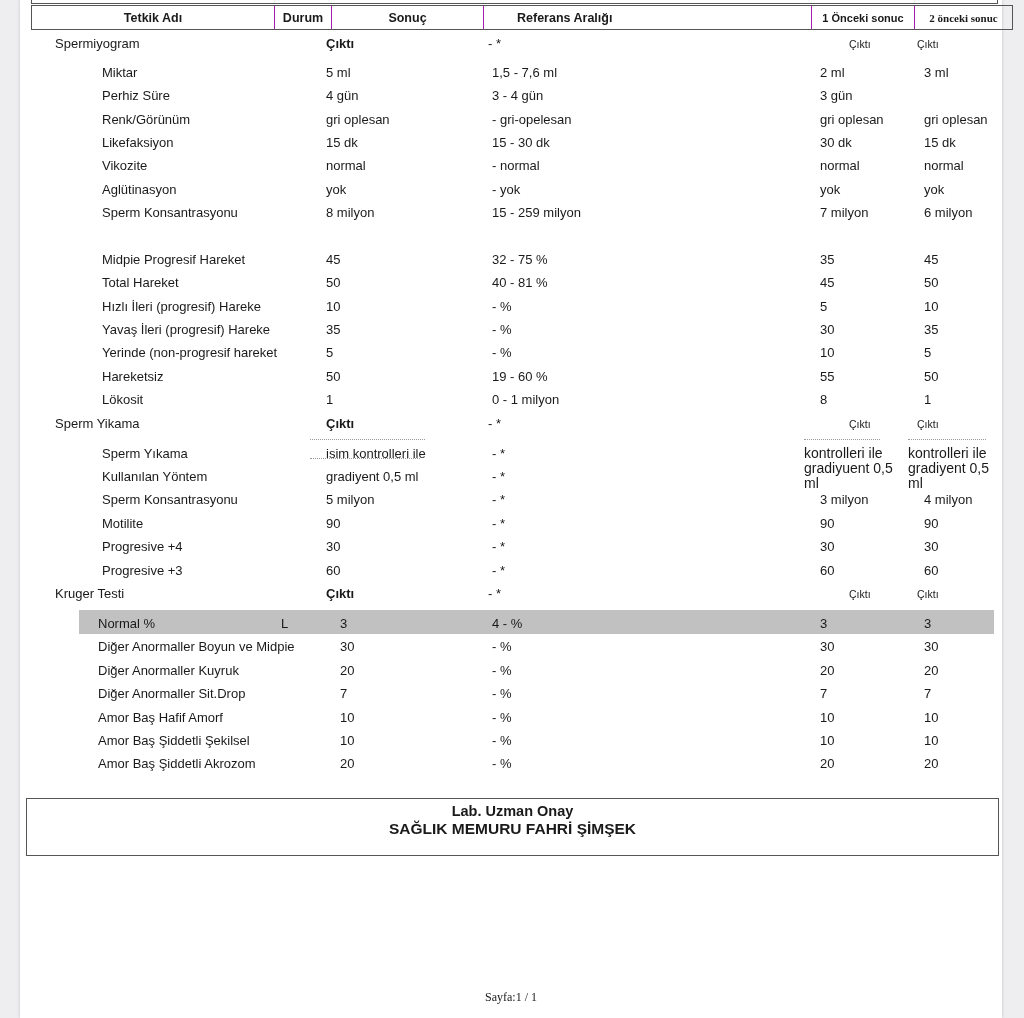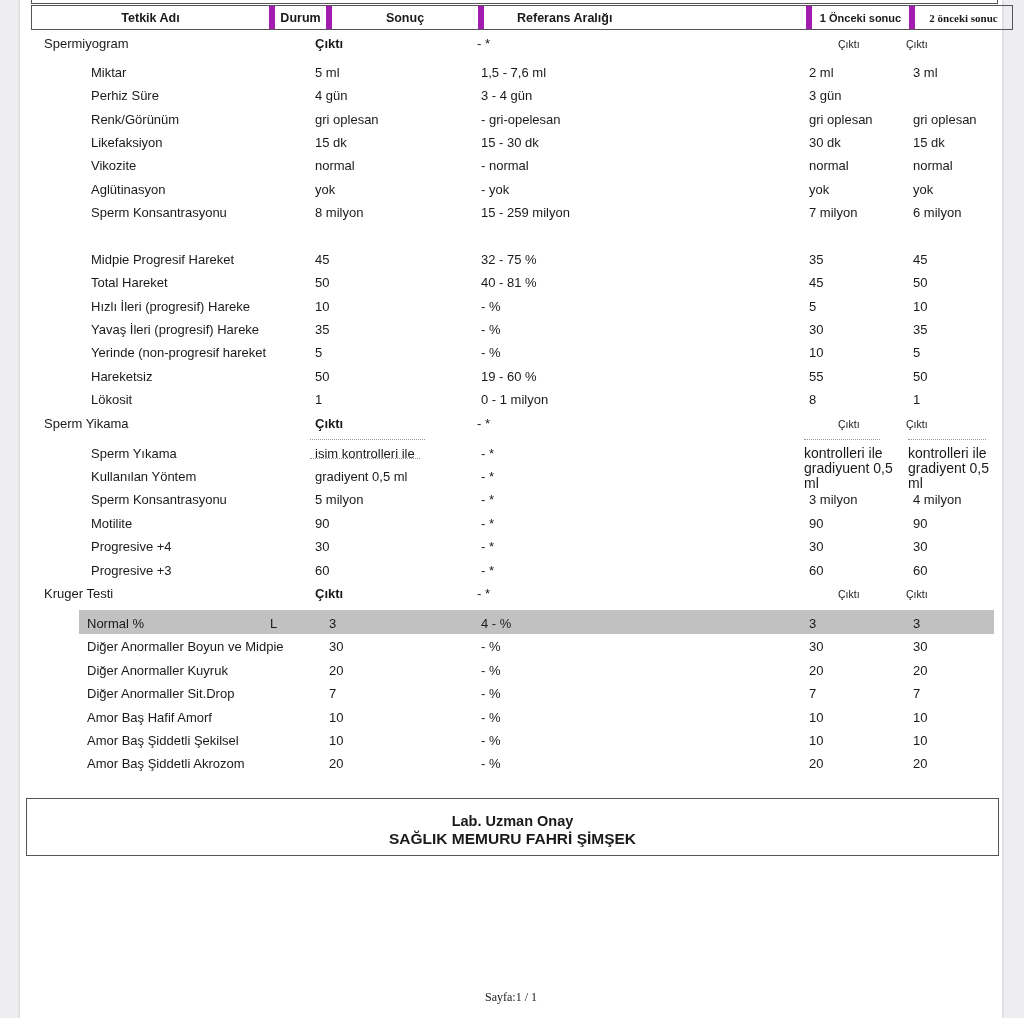--- a/index.html
+++ b/index.html
@@ -17,24 +17,24 @@
     }
     .topbox {
       position: absolute; left: 11px; top: -2px; width: 965px; height: 5px;
       border: 1px solid #555; border-top: none;
     }
     .hdr {
       position: absolute; top: 5px; height: 23px; left: 11px;
       display: flex; border: 1px solid #555;
       font-weight: bold; font-size: 12.5px;
     }
-    .hdr div { border-right: 6px solid #a21caf; display: flex; align-items: center; justify-content: center; box-sizing: border-box; height: 100%; }
+    .hdr div { border-right: 1px solid #a21caf; display: flex; align-items: center; justify-content: center; box-sizing: border-box; height: 100%; }
     .hdr div:last-child { border-right: none; font-family: Liberation Serif, serif; }
     .hdr .small { font-size: 11px; }
-    .row { position: absolute; left: 5px; width: 866px; height: 22px; font-size: 13px; }
+    .row { position: absolute; left: 16px; width: 866px; height: 22px; font-size: 13px; }
     .row span { position: absolute; top: 4px; white-space: nowrap; }
     .row.group span.name { left: 19px; }
     .row.group span.res { font-weight: bold; }
     .row .name { left: 66px; }
     .row .flag { left: 245px; }
     .row .res { left: 290px; }
     .row .ref { left: 456px; }
     .row .p1 { left: 784px; }
     .row .p2 { left: 888px; }
     .row.group .p1, .row.group .p2 { font-size: 10.5px; top: 6px; }
@@ -42,21 +42,21 @@
     .row.group .p2 { left: 881px; }
     .row.group .ref { left: 452px; }
     .hlbar { position: absolute; left: 59px; width: 915px; height: 24px; background: #c1c1c1; }
     .row.kr .name { left: 62px; }
     .wrap { position: absolute; font-size: 14px; line-height: 15px; white-space: normal; }
     .trunc { position: absolute; height: 3px; border-top: 1px dotted #999; }
     .sign {
       position: absolute; left: 6px; top: 798px; width: 973px; height: 58px;
       border: 1px solid #555; text-align: center; box-sizing: border-box;
     }
-    .sign .t1 { font-weight: bold; font-size: 14.5px; margin-top: 14px; }
+    .sign .t1 { font-weight: bold; font-size: 14.5px; margin-top: 4px; }
     .sign .t2 { font-size: 15.5px; margin-top: 1px; font-weight: bold; }
     .footer {
       position: absolute; top: 990px; left: 0; width: 982px; text-align: center;
       font-family: "Liberation Serif", serif; font-size: 12px;
     }
     .footer b { font-weight: normal; }
   </style>
 </head>
 <body>
 

